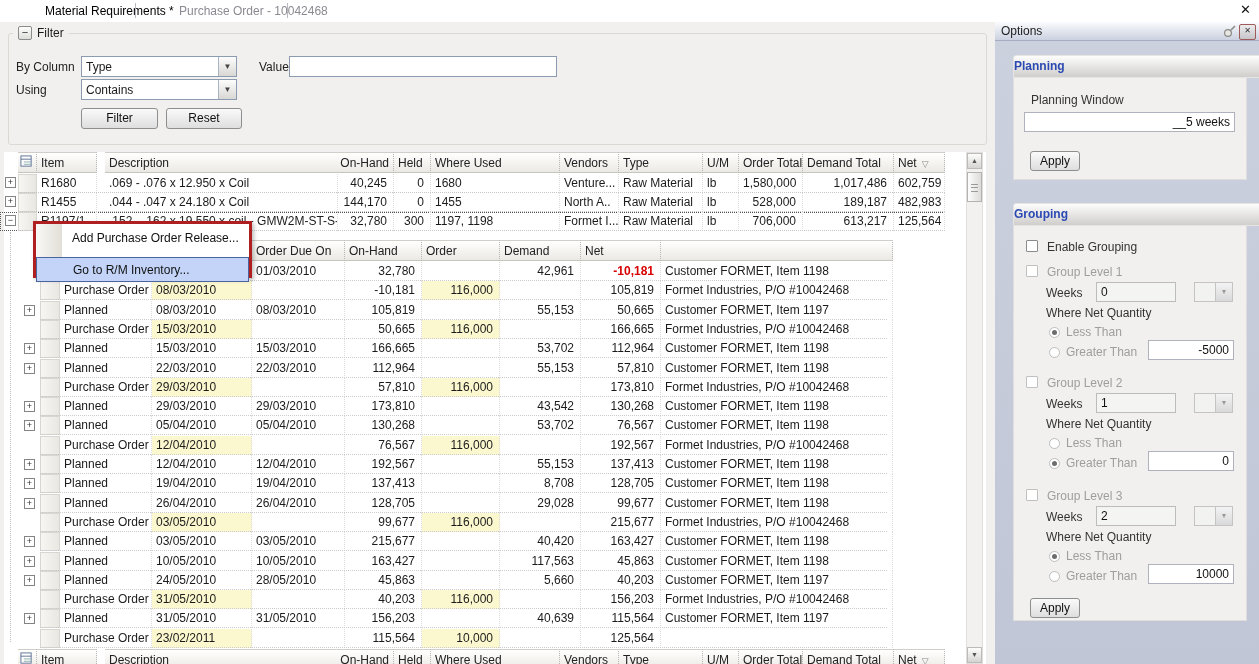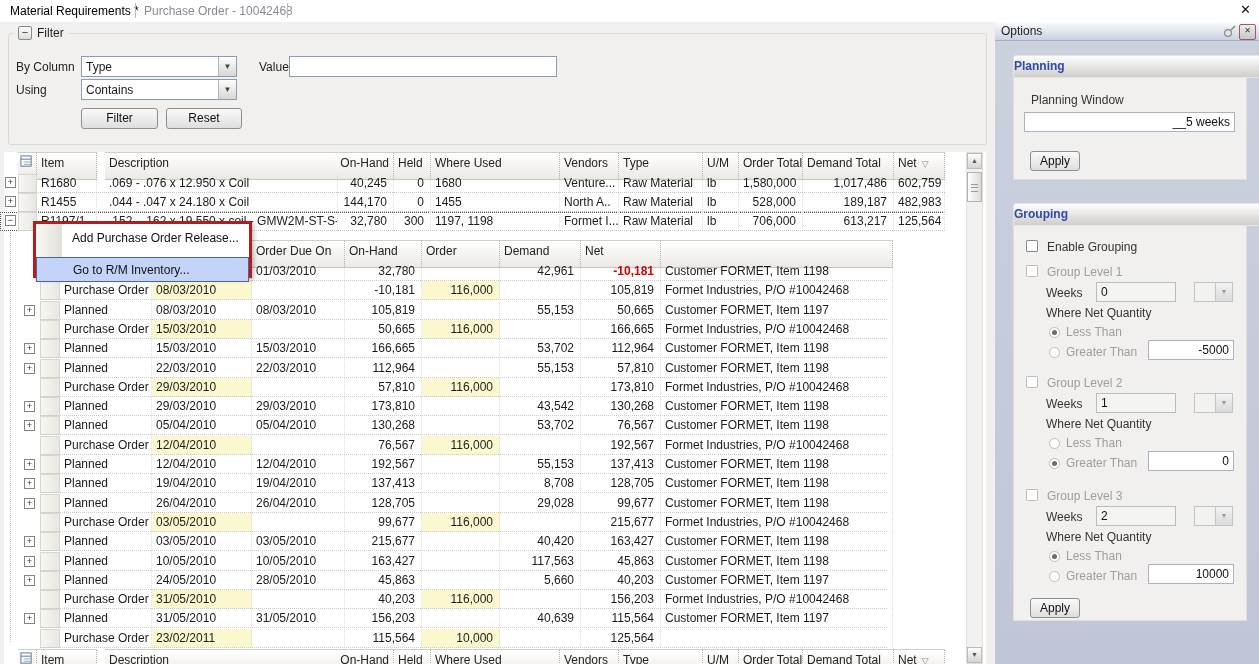--- a/index.html
+++ b/index.html
@@ -1,20 +1,20 @@
 <!DOCTYPE html>
 <html><head>
 <meta charset="utf-8">
 <style>
   html,body{margin:0;padding:0;}
   #app{position:relative;width:1259px;height:664px;background:#ffffff;overflow:hidden;
        font-family:"Liberation Sans","DejaVu Sans",sans-serif;font-size:12px;color:#1b1b1b;}
   
   .tabbar{position:absolute;left:0;top:0;width:1259px;height:22px;background:#fff;border-bottom:1px solid #e6e5e2;}
-  .tab{position:absolute;top:0;height:28px;line-height:22px;padding:0 6px;white-space:nowrap;}
+  .tab{position:absolute;top:0;height:28px;line-height:22px;padding:0 6px;white-space:nowrap;margin-left:35px;}
   .tab.active{color:#000;}
   .tab.inactive{color:#8a8a93;}
   .tabsep{position:absolute;top:3px;width:1px;height:15px;background:#b9b9c0;}
   .win-close{position:absolute;top:2px;right:8px;font-weight:bold;font-size:13px;color:#111;cursor:default;}
   
   .content-bg{position:absolute;left:0;top:22px;width:995px;height:642px;background:#f1f0ee;}
   .grid-bg{position:absolute;left:4px;top:152px;width:982px;height:512px;background:#fff;}
   
   .groupbox{position:absolute;left:8px;top:33px;width:977px;height:110px;border:1px solid #dad9d3;border-radius:3px;}
   .groupbox-label{position:absolute;left:13px;top:26px;background:#f1f0ee;padding:0 5px;display:flex;align-items:center;gap:5px;height:14px;}
@@ -23,21 +23,21 @@
   .flabel{position:absolute;color:#222;}
   .combo{position:absolute;height:21px;background:#fff;border:1px solid #8b9bb0;box-sizing:border-box;}
   .combo .txt{position:absolute;left:4px;top:3px;right:20px;white-space:nowrap;overflow:hidden;}
   .combo .btn{position:absolute;right:0;top:0;width:17px;height:100%;background:linear-gradient(#fdfdfd,#d8d7d4);
     border-left:1px solid #aab4c2;text-align:center;font-size:8px;line-height:19px;color:#444;}
   .textbox{position:absolute;height:21px;background:#fff;border:1px solid #8b9bb0;box-sizing:border-box;padding:2px 4px;}
   .btn-std{position:absolute;height:21px;box-sizing:border-box;border:1px solid #8e8e8e;border-radius:3px;
     background:linear-gradient(#fafafa,#dedede);text-align:center;line-height:19px;color:#111;}
   
   .ghead{position:absolute;left:0;height:21px;}
-  .hc{position:absolute;top:0;height:28px;box-sizing:border-box;padding:3px 4px 0 4px;
+  .hc{position:absolute;top:0;height:21px;box-sizing:border-box;padding:3px 4px 0 4px;
       background:linear-gradient(#fffffe,#ebe9e4);border-right:1px dotted #b7b6b2;border-top:1px solid #cfcec9;
       border-bottom:1px solid #c6c5c0;color:#222;white-space:nowrap;overflow:hidden;}
   .hc.num{text-align:right;}
   .funnel{color:#8a8a8a;font-size:9px;margin-left:5px;}
   
   .m-sel{left:18px;width:19px;} .m-c0{left:37px;width:60px;} .m-c1{left:105px;width:233px;}
   .m-c2{left:330px;width:64px;} .m-c3{left:394px;width:37px;} .m-c4{left:431px;width:129px;}
   .m-c5{left:560px;width:59px;} .m-c6{left:619px;width:84px;} .m-c7{left:703px;width:36px;}
   .m-c8{left:739px;width:64px;} .m-c9{left:803px;width:91px;} .m-c10{left:894px;width:51px;}
   

